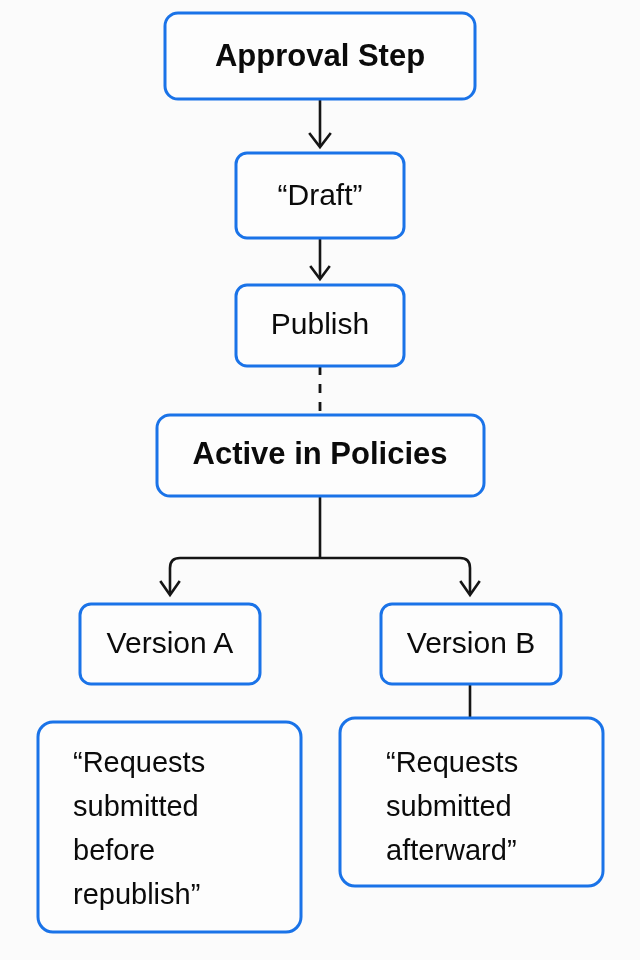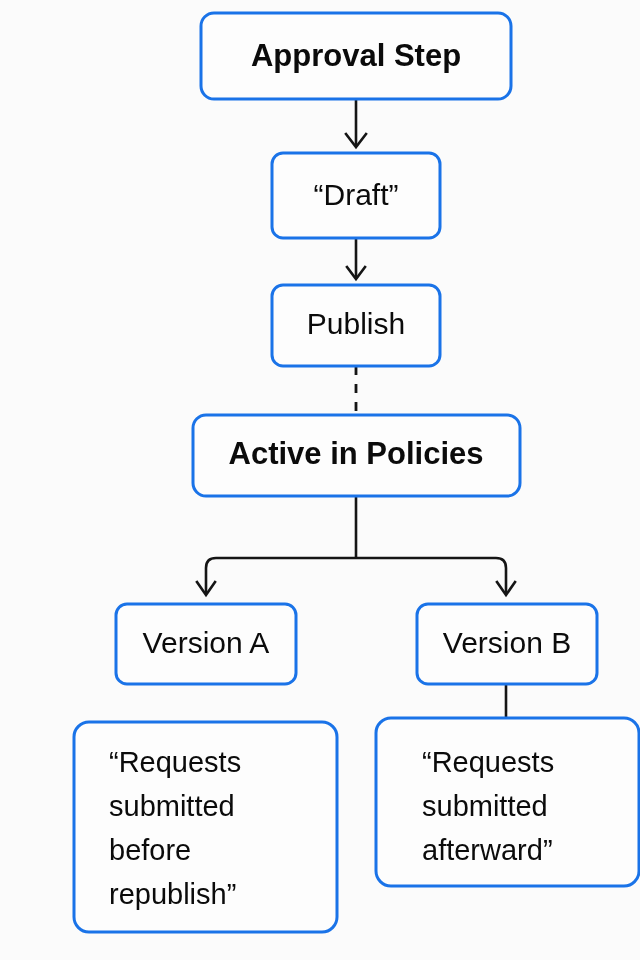--- a/index.html
+++ b/index.html
@@ -11,21 +11,20 @@
     width: 640px;
     height: 960px;
     background: #fbfbfb;
     font-family: "Liberation Sans", sans-serif;
     overflow: hidden;
   }
   #diagram-root {
     position: relative;
     width: 593px;
     height: 960px;
-    margin-left: 36px;
   }
   svg#flow-svg {
     position: absolute;
     top: 0;
     left: 0;
     width: 640px;
     height: 960px;
     display: block;
   }
   .node-box {

